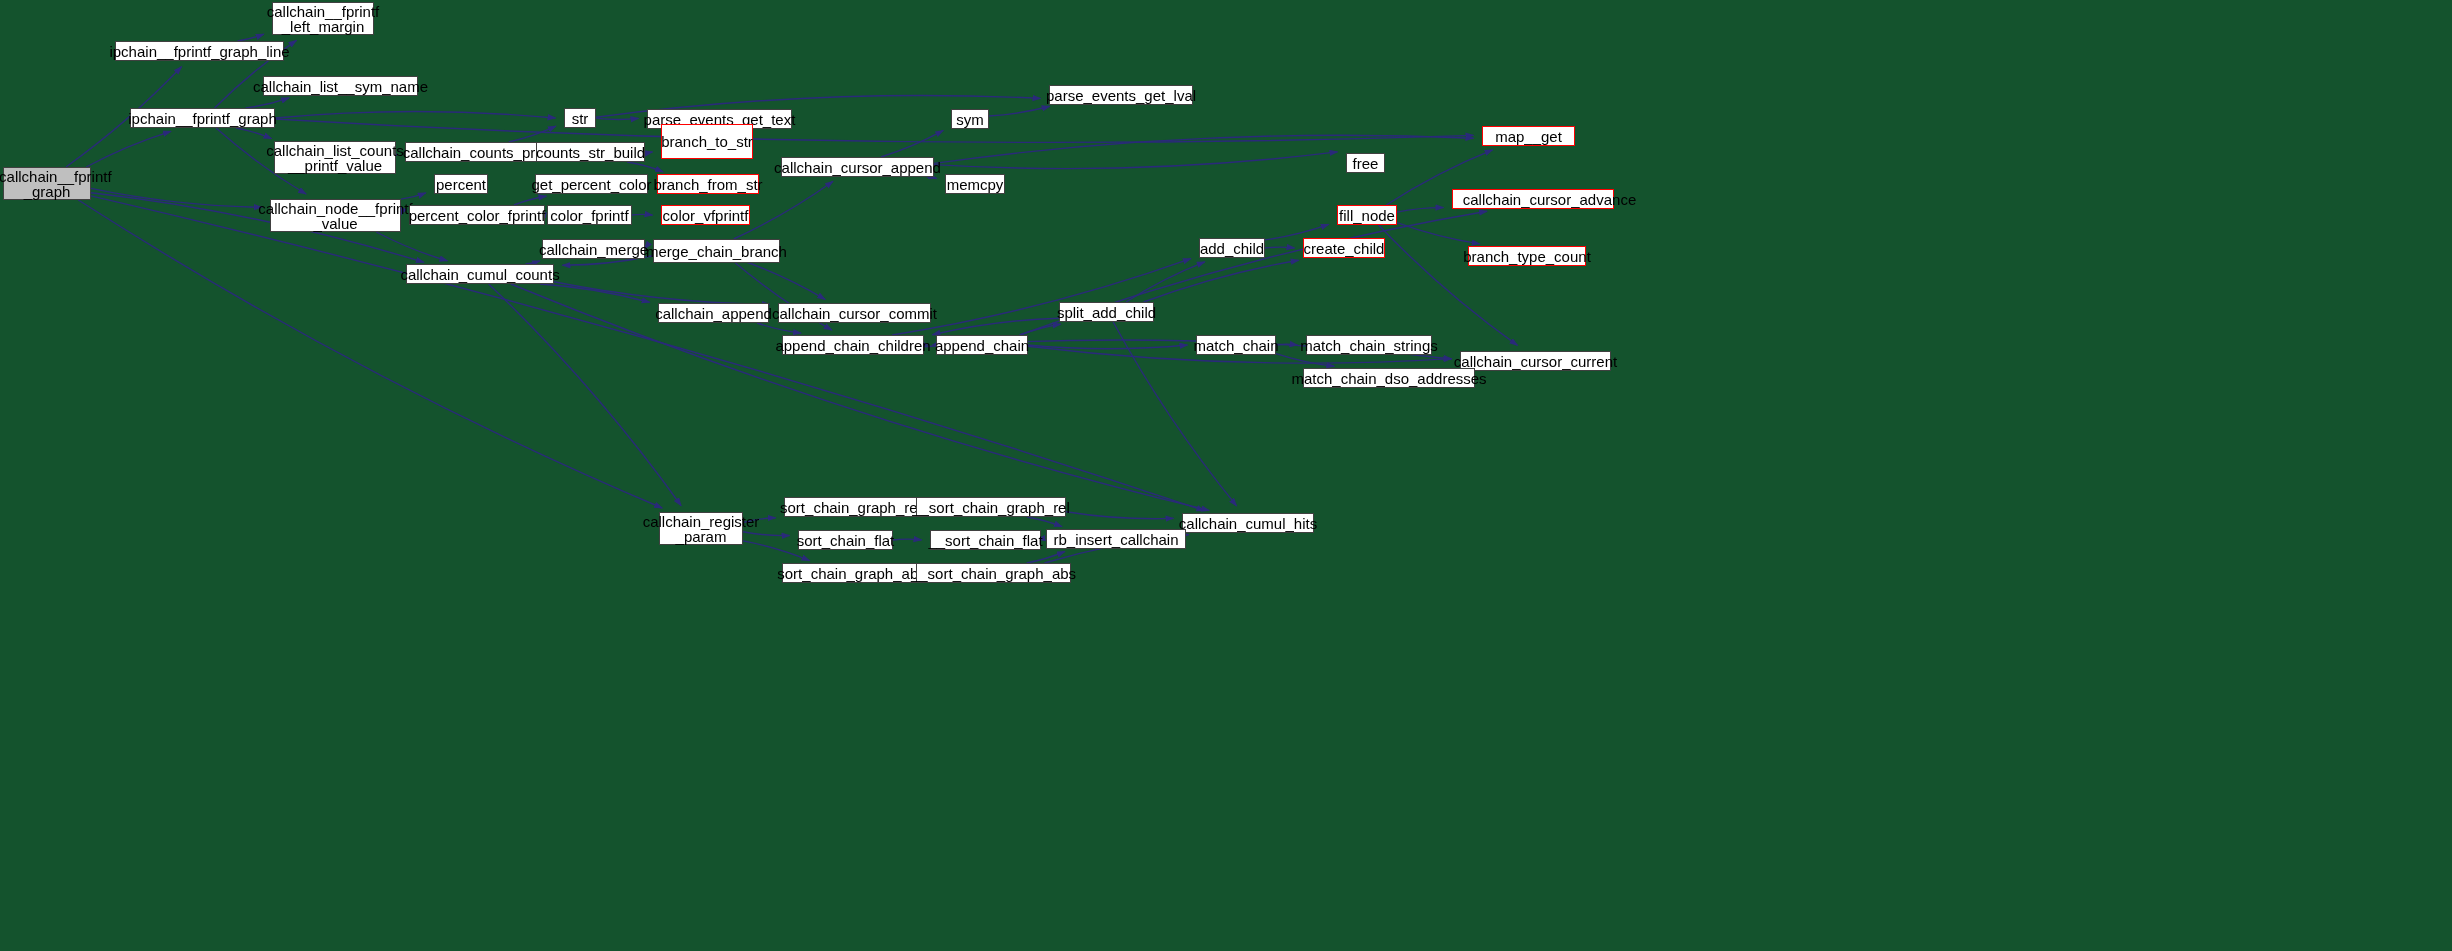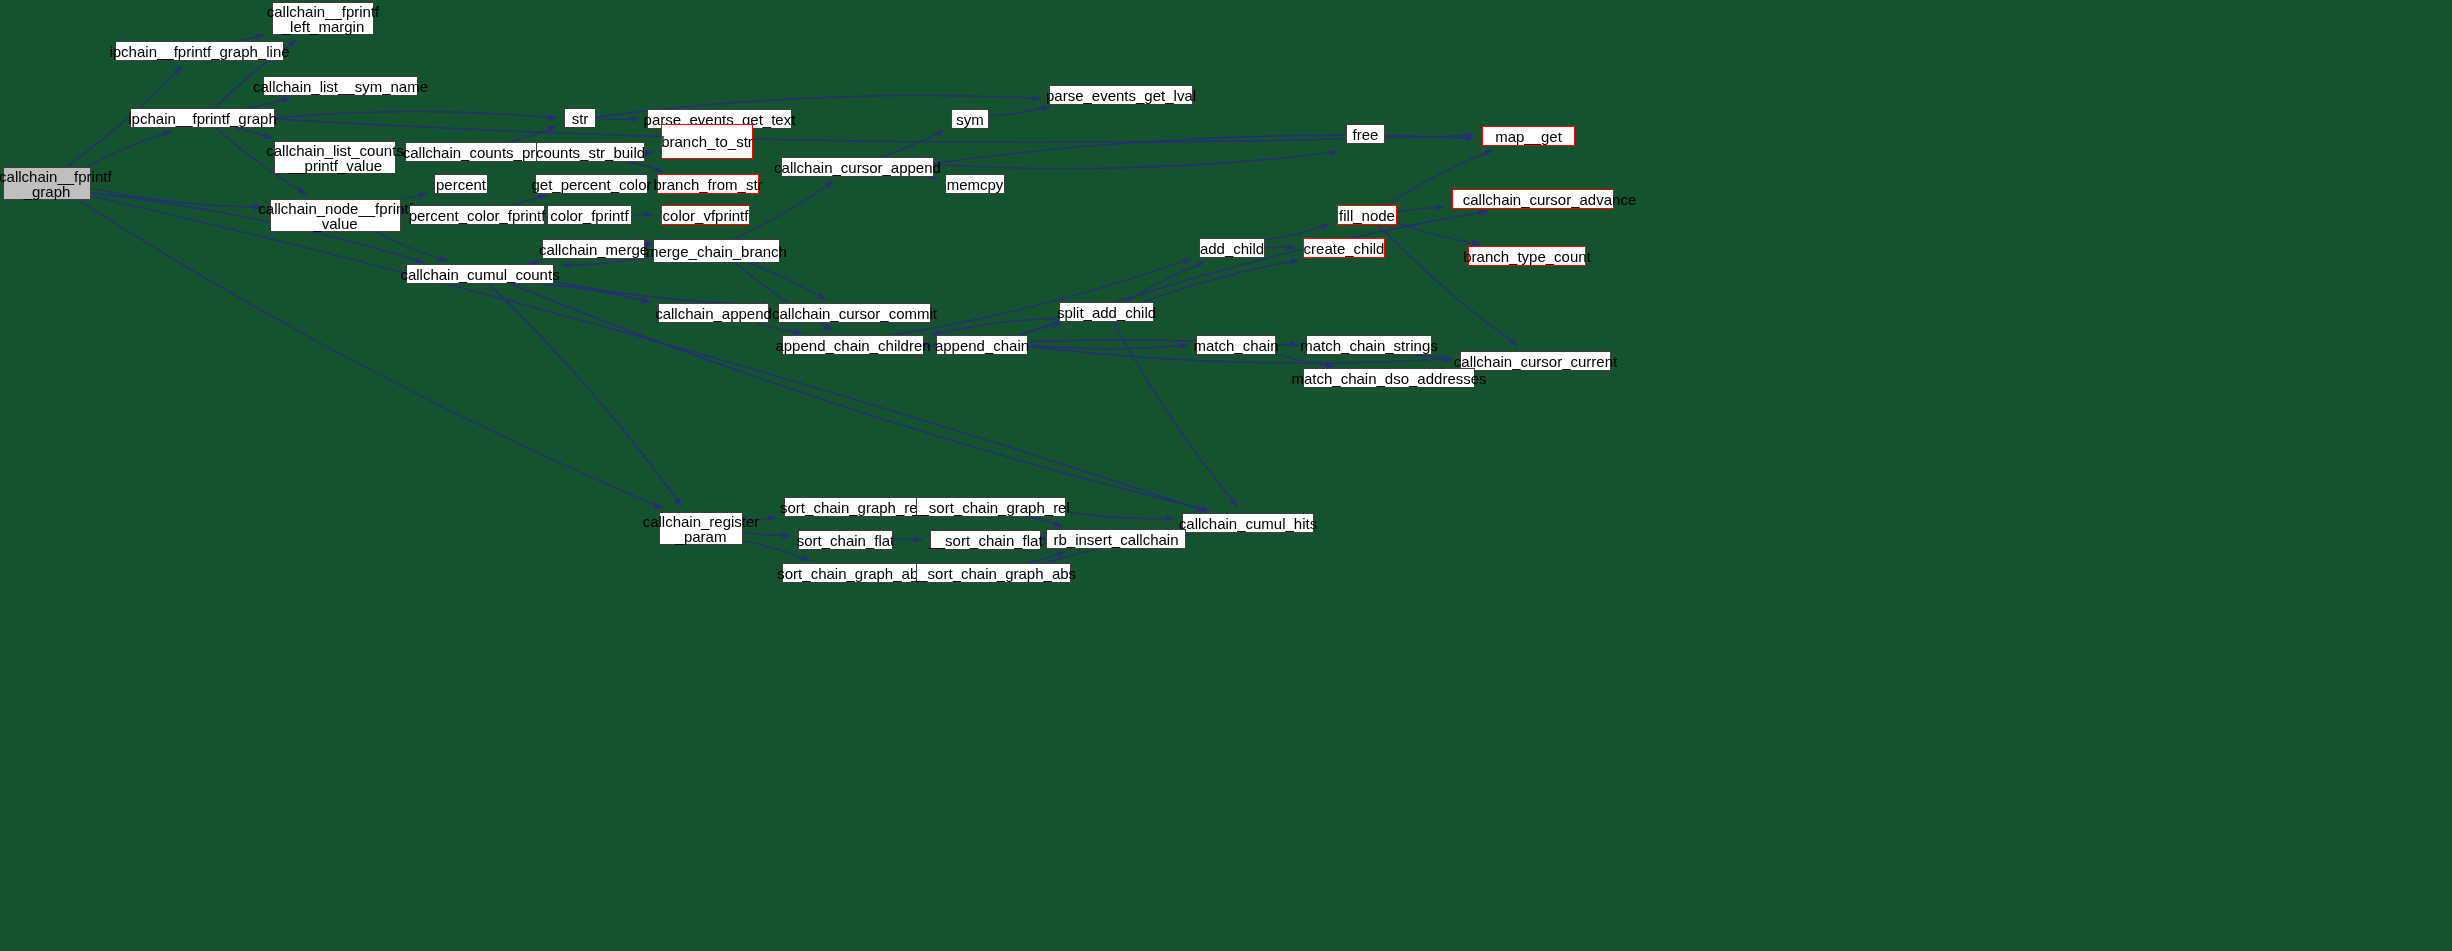--- a/index.html
+++ b/index.html
@@ -137,21 +137,21 @@
   <div id="nodes">
       <div class="node" style="left: 272px; top: 2px; width: 102px; height: 33px;"><span>callchain__fprintf
 _left_margin</span></div>
       <div class="node" style="left: 115px; top: 41px; width: 169px; height: 20px;"><span>ipchain__fprintf_graph_line</span></div>
       <div class="node" style="left: 263px; top: 76px; width: 155px; height: 20px;"><span>callchain_list__sym_name</span></div>
       <div class="node" style="left: 130px; top: 108px; width: 145px; height: 20px;"><span>ipchain__fprintf_graph</span></div>
       <div class="node" style="left: 564px; top: 108px; width: 32px; height: 20px;"><span>str</span></div>
       <div class="node" style="left: 647px; top: 109px; width: 145px; height: 20px;"><span>parse_events_get_text</span></div>
       <div class="node" style="left: 1049px; top: 85px; width: 144px; height: 20px;"><span>parse_events_get_lval</span></div>
       <div class="node red" style="left: 1482px; top: 126px; width: 93px; height: 20px;"><span>map__get</span></div>
-      <div class="node" style="left: 1346px; top: 124px; width: 39px; height: 20px;"><span>free</span></div>
+      <div class="node" style="left: 1346px; top: 153px; width: 39px; height: 20px;"><span>free</span></div>
       <div class="node" style="left: 274px; top: 141px; width: 122px; height: 33px;"><span>callchain_list_counts
 __printf_value</span></div>
       <div class="node" style="left: 405px; top: 142px; width: 148px; height: 20px;"><span>callchain_counts_printf</span></div>
       <div class="node" style="left: 536px; top: 142px; width: 109px; height: 20px;"><span>counts_str_build</span></div>
       <div class="node red" style="left: 661px; top: 124px; width: 92px; height: 35px;"><span>branch_to_str</span></div>
       <div class="node" style="left: 951px; top: 109px; width: 38px; height: 20px;"><span>sym</span></div>
       <div class="node" style="left: 781px; top: 157px; width: 153px; height: 20px;"><span>callchain_cursor_append</span></div>
       <div class="node" style="left: 945px; top: 174px; width: 60px; height: 20px;"><span>memcpy</span></div>
       <div class="node" style="left: 434px; top: 174px; width: 54px; height: 20px;"><span>percent</span></div>
       <div class="node" style="left: 535px; top: 174px; width: 113px; height: 20px;"><span>get_percent_color</span></div>

